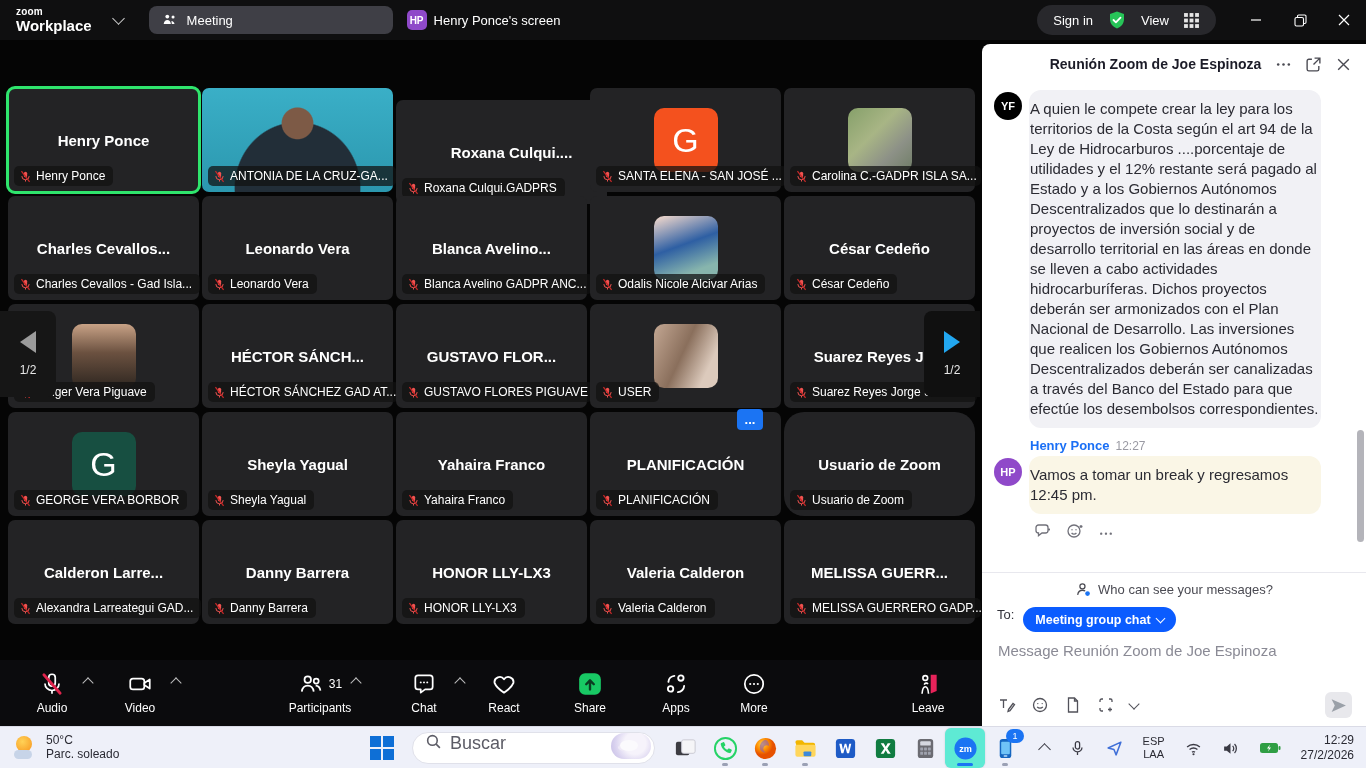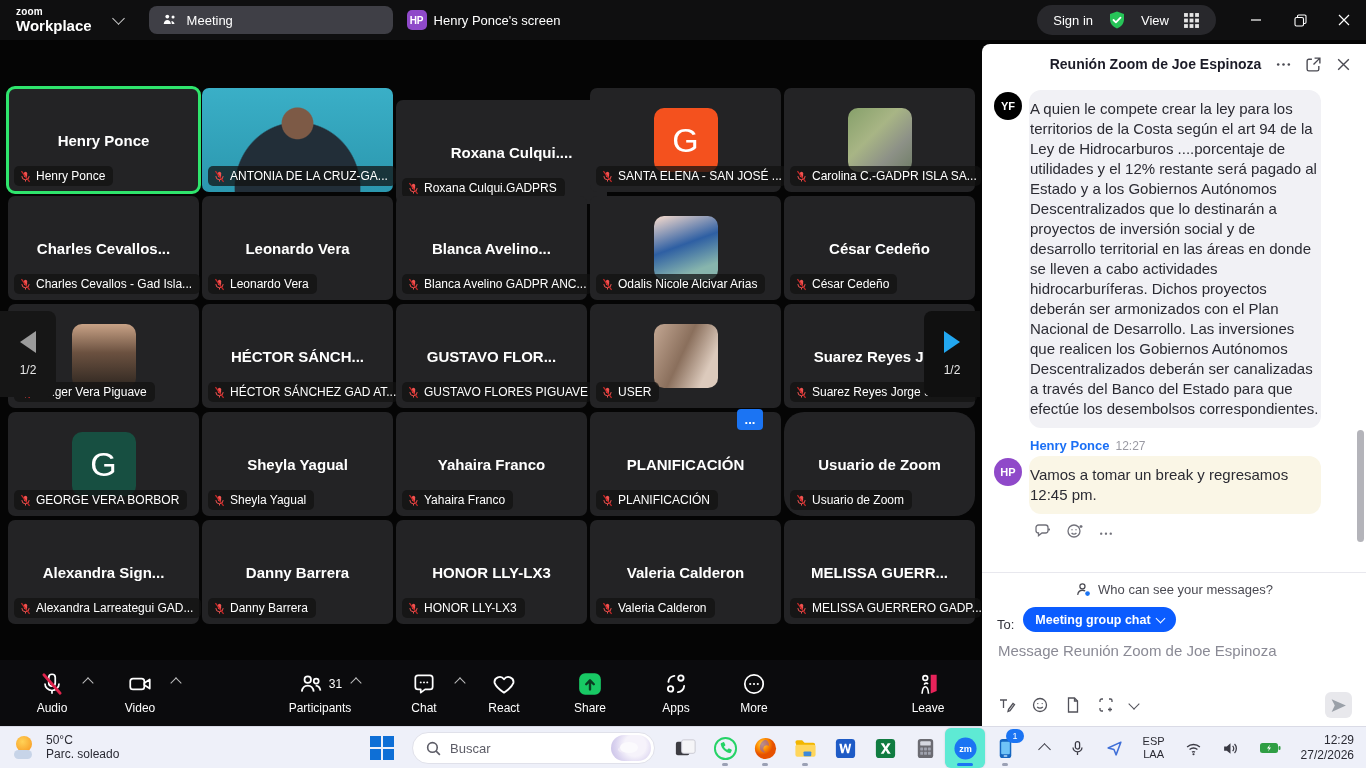--- a/index.html
+++ b/index.html
@@ -84,21 +84,21 @@
   .av-hp{background:#8f49c9;}
   .bubble{background:#f1f1f5;border-radius:12px;padding:9px 1px;font-size:15px;line-height:20px;
           color:#2b2b33;max-width:290px;}
   .bubble.fresh{background:#faf6e6;}
   .msg-meta{margin:10px 0 3px 36px;font-size:13px;}
   .msg-meta .sender{color:#1a6ff5;font-weight:bold;}
   .msg-meta .time{color:#9a9aa3;margin-left:6px;font-size:12px;}
   .react-row{display:flex;gap:14px;margin:8px 0 0 40px;color:#71717a;align-items:center;}
   .privacy{position:absolute;top:528px;left:0;right:0;height:33px;border-top:1px solid #e8e8ee;
            display:flex;align-items:center;justify-content:center;gap:6px;font-size:13px;color:#4a4a52;}
-  .to-row{position:absolute;top:563px;left:15px;display:flex;align-items:flex-end;gap:9px;}
+  .to-row{position:absolute;top:563px;left:15px;display:flex;align-items:flex-start;gap:9px;}
   .to-label{font-size:13px;color:#33333b;}
   .to-pill{height:25px;background:#0b5cff;border-radius:14px;color:#fff;font-size:12.5px;
            display:flex;align-items:center;gap:6px;padding:0 12px;font-weight:bold;}
   .to-pill .chev{width:6px;height:6px;border-left:1.5px solid #fff;border-bottom:1.5px solid #fff;
                  transform:rotate(-45deg);margin-top:-2px;}
   .chat-input{position:absolute;top:598px;left:16px;right:16px;font-size:15px;color:#8a8a95;}
   .compose{position:absolute;top:648px;left:16px;right:14px;display:flex;align-items:center;gap:15px;
            color:#52525a;}
   .send-btn{margin-left:auto;width:27px;height:26px;background:#e8e8ec;border-radius:6px;
             display:flex;align-items:center;justify-content:center;}
@@ -114,22 +114,22 @@
               background:radial-gradient(circle at 40% 35%,#ffd257,#f7941d);}
   .sun:after{content:"";position:absolute;left:0;bottom:1px;width:18px;height:9px;border-radius:8px;
              background:#c7d4e8;}
   .wtext{line-height:1.15;color:#2a2a33;}
   .wtemp{font-size:12px;}
   .wdesc{font-size:12px;}
   .start{width:24px;height:24px;margin-left:206px;display:grid;grid-template-columns:11px 11px;
          grid-template-rows:11px 11px;gap:1.5px;}
   .start span{background:#0e6fd6;}
   .searchbox{margin-left:18px;width:226px;height:30px;background:#fff;border:1px solid #e0e1ea;
-             border-radius:16px;display:flex;align-items:center;gap:8px;padding:0 3px 0 12px;
-             color:#5c5c66;font-size:13px;}
+             border-radius:16px;display:flex;gap:8px;padding:0 3px 0 12px;
+             color:#5c5c66;font-size:18px;}
   .bear{margin-left:auto;width:40px;height:26px;border-radius:13px;
         background:radial-gradient(circle at 60% 40%,#f6f3fb 0 38%,#d9d2ef 70%,#c4bbe4);position:relative;}
   .bear:before{content:"";position:absolute;left:9px;top:7px;width:18px;height:11px;border-radius:50%;
                background:#fbfafd;box-shadow:-4px 2px 0 -2px #efeaf7;}
   .apps{display:flex;align-items:center;margin-left:10px;}
   .app{position:relative;width:40px;height:40px;display:flex;align-items:center;justify-content:center;}
   .app .dash{position:absolute;bottom:2px;left:50%;transform:translateX(-50%);width:6px;height:3px;
              border-radius:2px;background:#9aa0b4;}
   .app.active{background:#5eead4;border-radius:6px;box-shadow:0 0 2px rgba(0,0,0,.15);}
   .app.active .dash{width:16px;background:#1b74f3;}
@@ -450,21 +450,21 @@
             <svg class="pmic" viewBox="0 0 16 16">
               <rect x="6" y="2" width="4" height="7" rx="2" fill="#ef5350"></rect>
               <path d="M3.5 7.5a4.5 4.5 0 0 0 9 0" fill="none" stroke="#ef5350" stroke-width="1.2"></path>
               <path d="M8 12v2.2" stroke="#ef5350" stroke-width="1.2"></path>
               <path d="M3 1.5l10 13" stroke="#c62828" stroke-width="1.6"></path>
             </svg>
             <span>Usuario de Zoom</span>
           </div>
         </div>
         <div class="tile" style="left: 8px; top: 480px;">
-          <div class="tile-name">Alexandra  Sign...</div>
+          <div class="tile-name">Calderon  Larre...</div>
           <div class="name-pill">
             <svg class="pmic" viewBox="0 0 16 16">
               <rect x="6" y="2" width="4" height="7" rx="2" fill="#ef5350"></rect>
               <path d="M3.5 7.5a4.5 4.5 0 0 0 9 0" fill="none" stroke="#ef5350" stroke-width="1.2"></path>
               <path d="M8 12v2.2" stroke="#ef5350" stroke-width="1.2"></path>
               <path d="M3 1.5l10 13" stroke="#c62828" stroke-width="1.6"></path>
             </svg>
             <span>Alexandra Larreategui GAD...</span>
           </div>
         </div>

